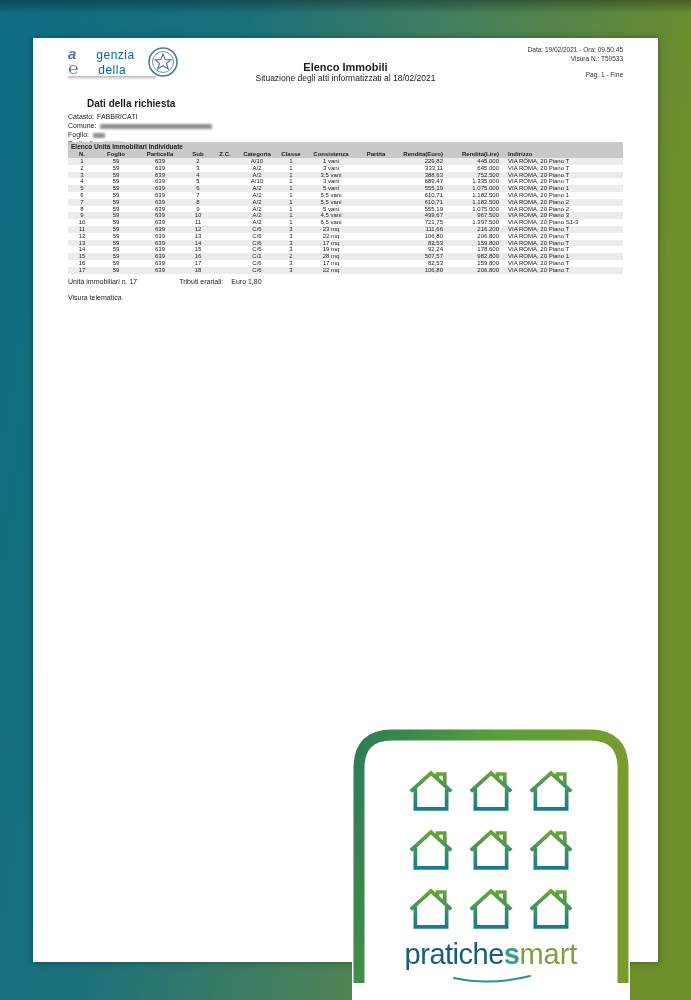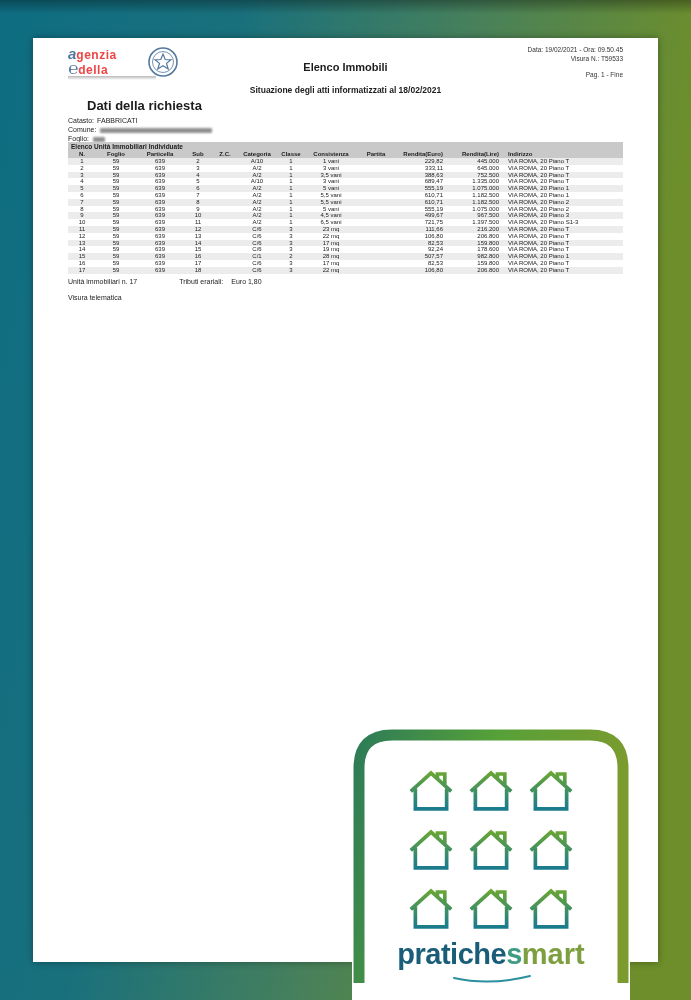--- a/index.html
+++ b/index.html
@@ -14,32 +14,32 @@
   }
   .page{
     position:absolute; left:33px; top:38px; width:625px; height:924px;
     background:#fff; box-shadow:0 0 7px rgba(0,0,0,0.35); z-index:1; color:#1c1c1c;
   }
   
   .logo-block{position:absolute; left:35px; top:9px; width:90px; height:40px;}
   .logo-line{line-height:13px; white-space:nowrap;}
   .logo-glyph-a{color:#54789f; font-weight:bold; font-size:15px; font-style:italic;}
   .logo-glyph-e{color:#54789f; font-weight:bold; font-size:17px;}
-  .logo-orange{color:#ef4444; font-weight:bold; font-size:12px; letter-spacing:0.5px;}
+  .logo-orange{color:#0369a1; font-weight:normal; font-size:12px; letter-spacing:0.5px;padding-left:20px;}
   .logo-shadow{position:absolute; left:0; top:29px; width:88px; height:4px;
     background:linear-gradient(to bottom,#b9b9b9,rgba(200,200,200,0)); }
   .emblem{position:absolute; left:114px; top:8px;}
   .center-titles{position:absolute; left:0; right:0; top:11px; text-align:center;}
   .doc-title{font-size:11px; font-weight:bold;margin-top:12px;}
-  .doc-subtitle{font-size:8.5px; font-weight:bold; margin-top:12px;}
+  .doc-subtitle{font-size:8.5px; font-weight:normal; margin-top:0;}
   .right-info{position:absolute; right:35px; top:7px; text-align:right; font-size:6.5px; color:#333; line-height:9px;}
   .right-info .pag{margin-top:7px;}
   
   .request{position:absolute; left:35px; top:60px;}
-  .request-title{font-size:13px; font-weight:bold; margin-bottom:3px;padding-left:19px;}
+  .request-title{font-size:10px; font-weight:bold; margin-bottom:3px;padding-left:19px;}
   .req-field{font-size:7px; line-height:9px; white-space:nowrap;}
   .req-field .val{margin-left:3px;}
   .redacted{display:inline-block; height:5px; background:#8f8f8f; border-radius:1px;
     filter:blur(1.1px); vertical-align:middle; margin-left:4px;}
   .redacted.rw1{width:112px;} .redacted.rw2{width:12px;} .redacted.rw3{width:20px;}
   
   .units-table-wrap{position:absolute; left:35px; top:104px; width:555px;}
   table{table-layout:fixed; width:555px; border-collapse:collapse;}
   th,td{padding:0; overflow:hidden; white-space:nowrap; font-weight:normal;}
   .title-th{background:#c9c9c9; font-size:6.5px; font-weight:bold; text-align:left; padding-left:3px; height:8px;}
@@ -57,23 +57,23 @@
   .summary .tax-value{margin-left:6px;}
   .footnote{position:absolute; left:35px; top:256px; font-size:7px;}
   
   .card-fill{position:absolute; left:352px; top:728px; width:278px; height:272px;
     background:#fff; border-radius:34px 34px 0 0; z-index:2;}
   .card-frame{position:absolute; left:352px; top:728px; z-index:3;}
   .houses-grid{position:absolute; left:408px; top:770px; width:166px; z-index:4;
     display:grid; grid-template-columns:repeat(3,46px); grid-column-gap:14px; grid-row-gap:17px;}
   .house{width:46px; height:42px;}
   .brand{position:absolute; left:352px; top:938px; width:278px; text-align:center; z-index:4; white-space:nowrap;}
-  .brand-bold{font-size:29px; font-weight:bold; color:#195d78; letter-spacing:-0.5px;}
+  .brand-bold{font-size:29px; font-weight:normal; color:#195d78; letter-spacing:-0.5px;}
   .brand-mid{font-size:29px; font-weight:bold; color:#3f9b82; letter-spacing:-0.5px;}
-  .brand-light{font-size:29px; font-weight:700; color:#7d9f3f; letter-spacing:0px;}
+  .brand-light{font-size:29px; font-weight:400; color:#7d9f3f; letter-spacing:0px;}
   .swoosh{position:absolute; left:452px; top:974px; z-index:4;}
 </style>
 </head>
 <body>
 
 <svg width="0" height="0" style="position:absolute" aria-hidden="true">
   <defs>
     <linearGradient id="houseGrad" x1="0" y1="0" x2="0" y2="1">
       <stop offset="0" stop-color="#68a536"></stop>
       <stop offset="1" stop-color="#1a7b8d"></stop>

